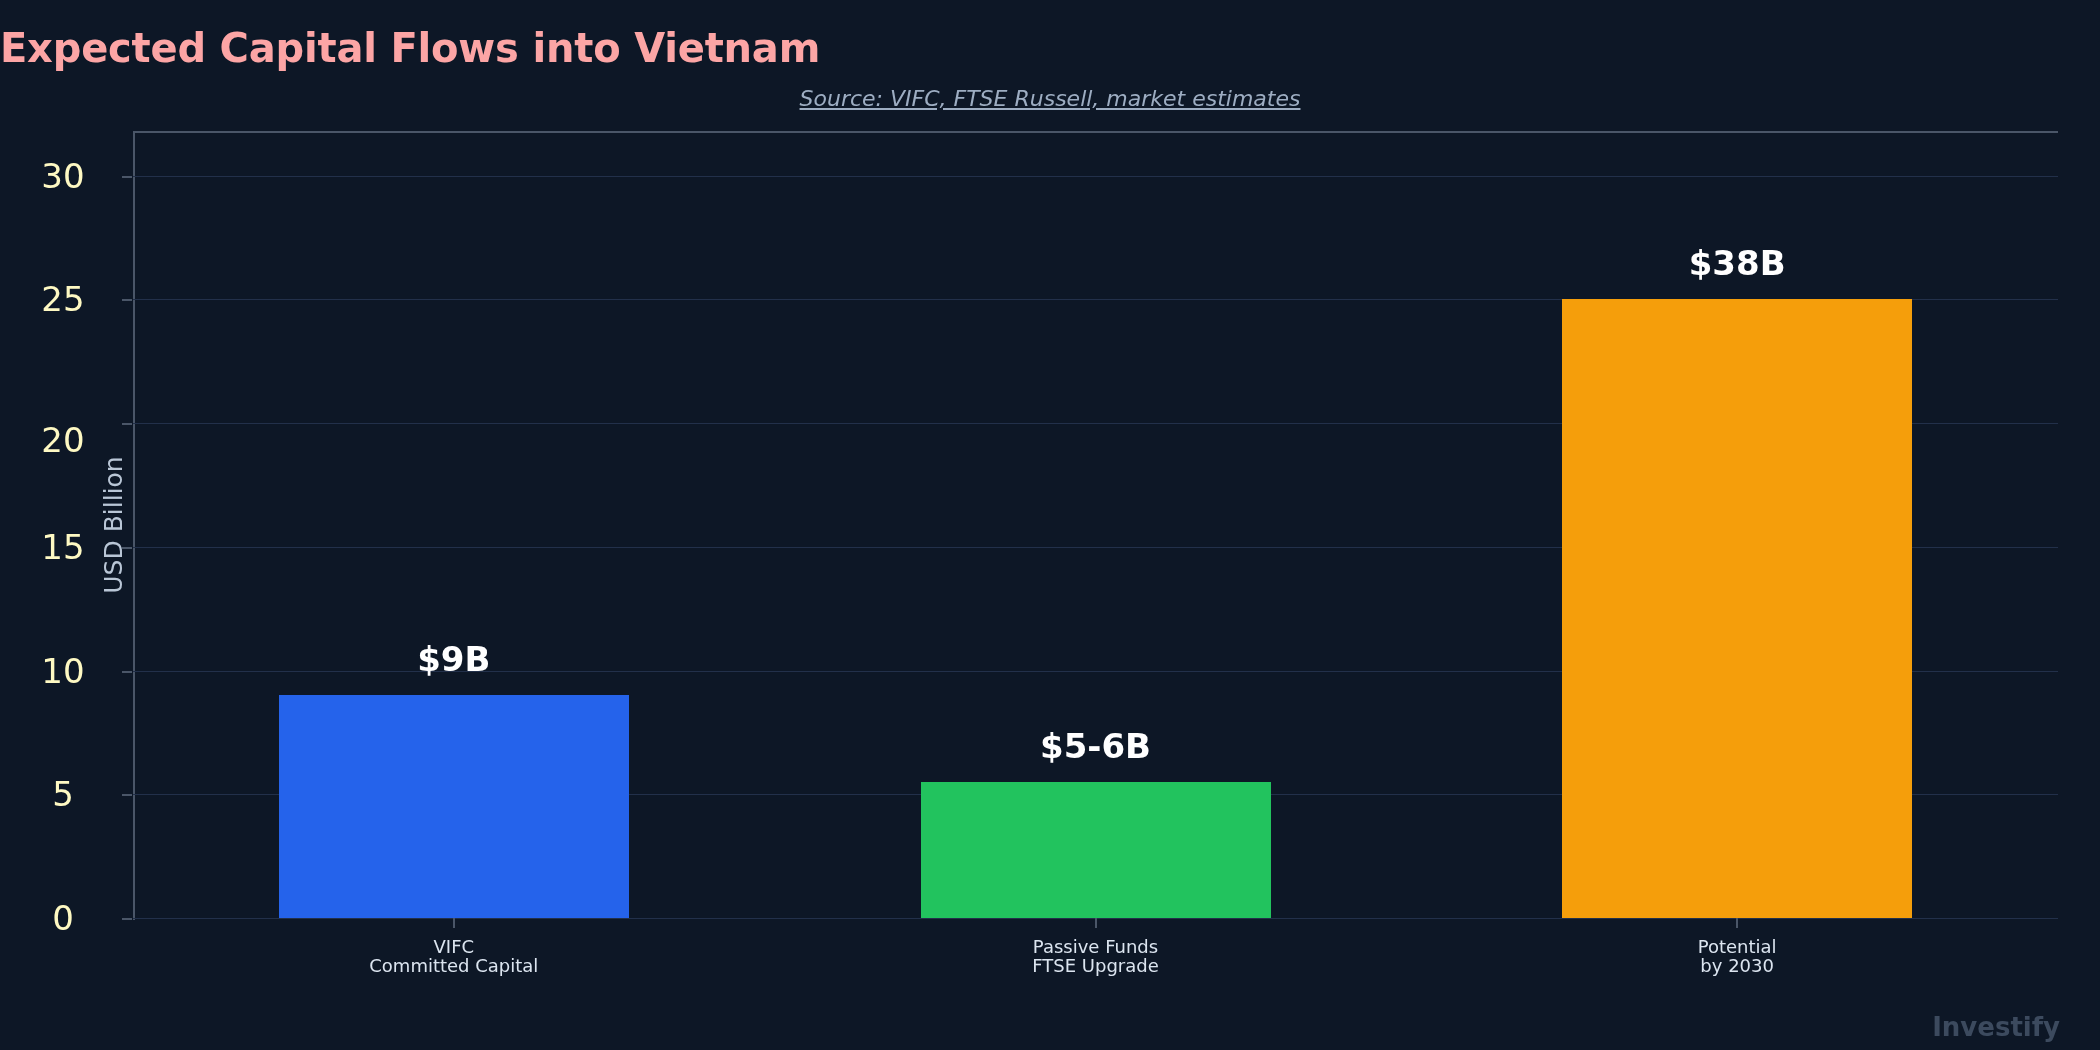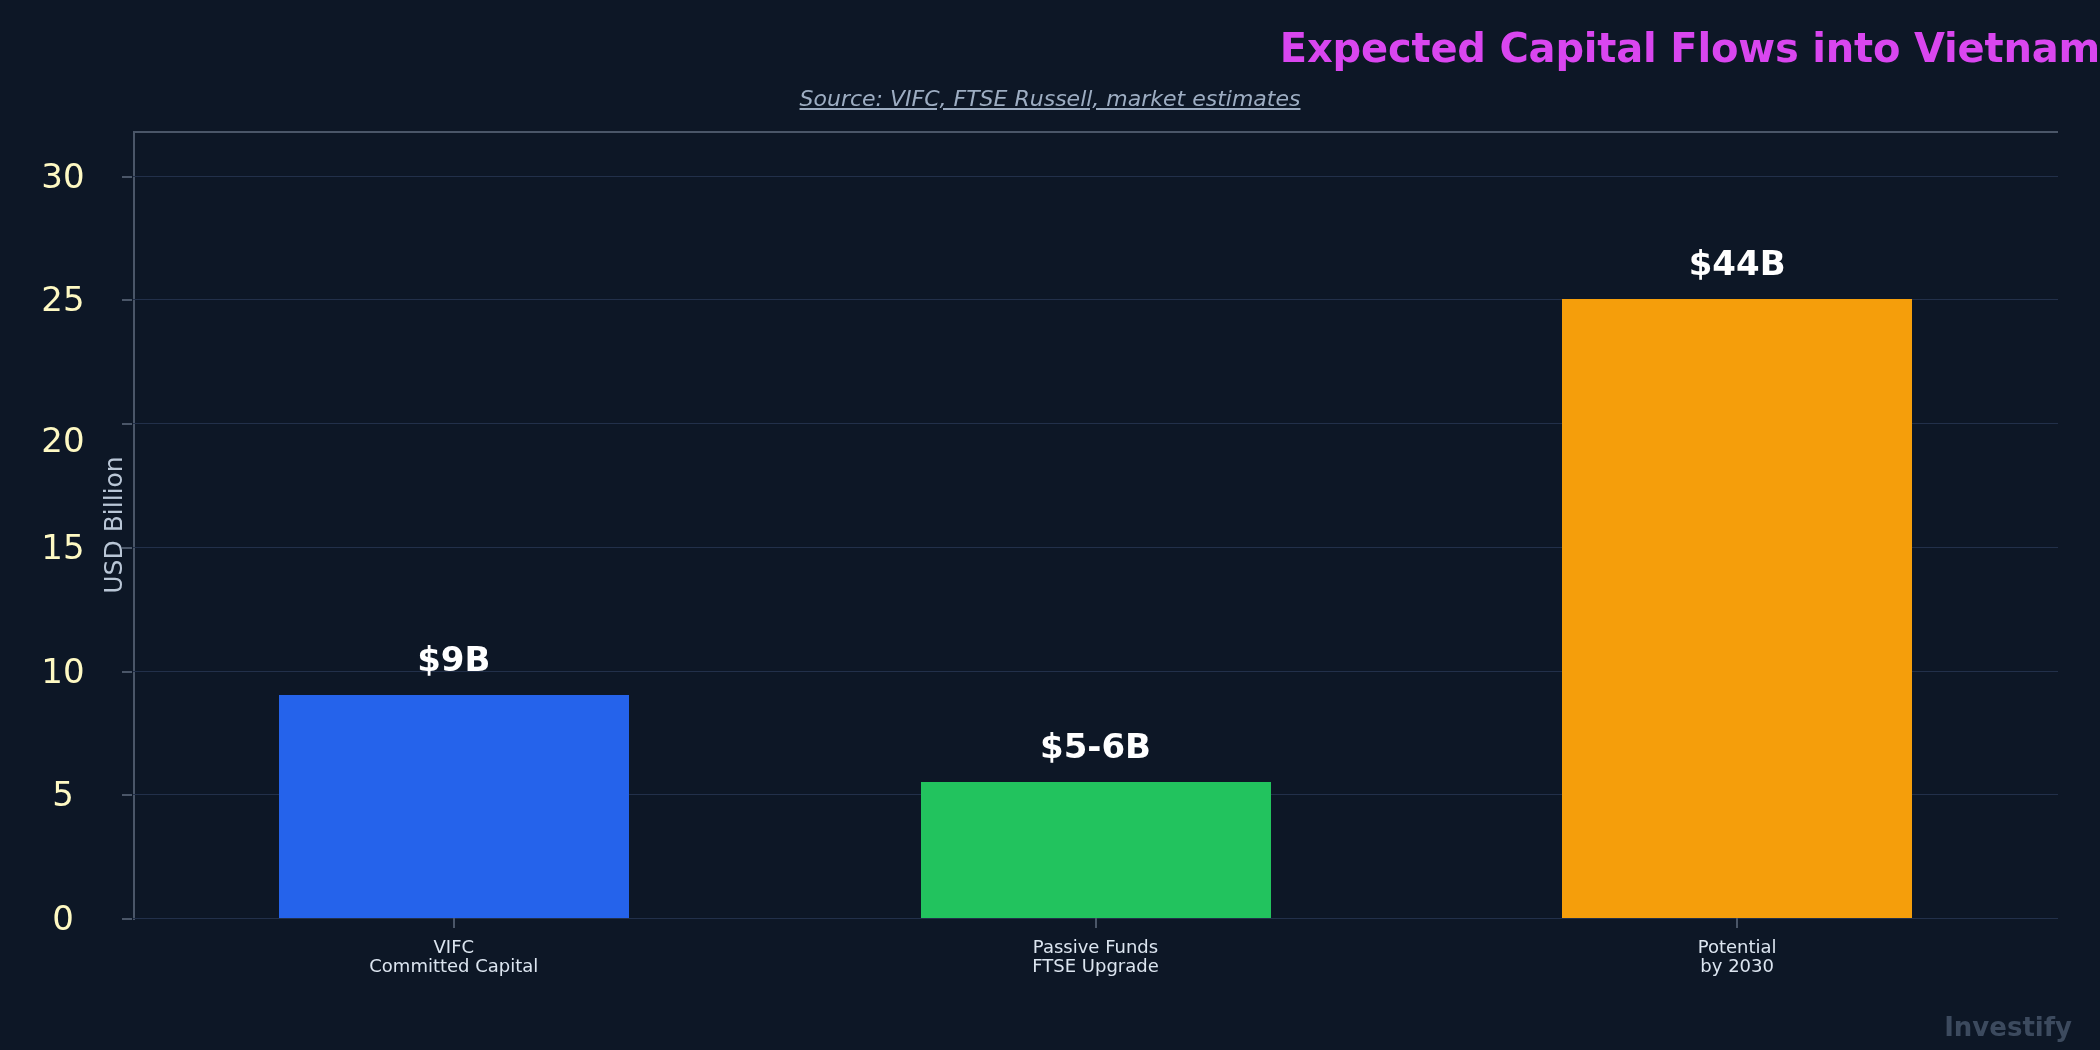--- a/index.html
+++ b/index.html
@@ -15,25 +15,25 @@
     overflow: hidden;
     font-family: "DejaVu Sans", sans-serif;
   }
 
   
   #chart-title {
     position: absolute;
     top: 25px;
     left: 0;
     width: 2100px;
-    text-align: right;
+    text-align: left;
     font-family: "DejaVu Sans", sans-serif;
     font-size: 40px;
     font-weight: bold;
-    color: #d946ef;
+    color: #fca5a5;
     letter-spacing: -0.2px;
   }
   #chart-subtitle {
     position: absolute;
     top: 86px;
     left: 0;
     width: 2100px;
     text-align: center;
     font-family: "DejaVu Sans", sans-serif;
     font-size: 22px;
@@ -133,21 +133,21 @@
     font-family: "DejaVu Sans", sans-serif;
     font-size: 18px;
     line-height: 1.08;
     color: #dce5f0;
     white-space: pre-line;
   }
 
   
   #watermark {
     position: absolute;
-    right: 28px;
+    right: 40px;
     bottom: 8px;
     font-family: "DejaVu Sans", sans-serif;
     font-size: 26px;
     font-weight: bold;
     color: #3c4a5e;
   }
 </style>
 </head>
 <body>
 
@@ -190,21 +190,21 @@
         <div class="ylabel-text" style="top: 44.5472px; left: -115px;">30</div>
       </div>
     <div id="bar-group">
         <div class="bar" style="left: 145.833px; width: 350px; height: 222.736px; background: rgb(37, 99, 235);"></div>
         <div class="bar-value" style="left: 145.833px; width: 350px; top: 508.264px;">$9B</div>
         <div class="xtick-mark" style="left: 319.833px;"></div>
         <div class="bar" style="left: 787.5px; width: 350px; height: 136.116px; background: rgb(34, 195, 94);"></div>
         <div class="bar-value" style="left: 787.5px; width: 350px; top: 594.884px;">$5-6B</div>
         <div class="xtick-mark" style="left: 961.5px;"></div>
         <div class="bar" style="left: 1429.17px; width: 350px; height: 618.711px; background: rgb(245, 158, 11);"></div>
-        <div class="bar-value" style="left: 1429.17px; width: 350px; top: 112.289px;">$44B</div>
+        <div class="bar-value" style="left: 1429.17px; width: 350px; top: 112.289px;">$38B</div>
         <div class="xtick-mark" style="left: 1603.17px;"></div>
       </div>
   </div>
 
   <div id="xtick-group">
       <div class="xtick-label" style="left: 153.833px; width: 600px;">VIFC
 Committed Capital</div>
       <div class="xtick-label" style="left: 795.5px; width: 600px;">Passive Funds
 FTSE Upgrade</div>
       <div class="xtick-label" style="left: 1437.17px; width: 600px;">Potential

